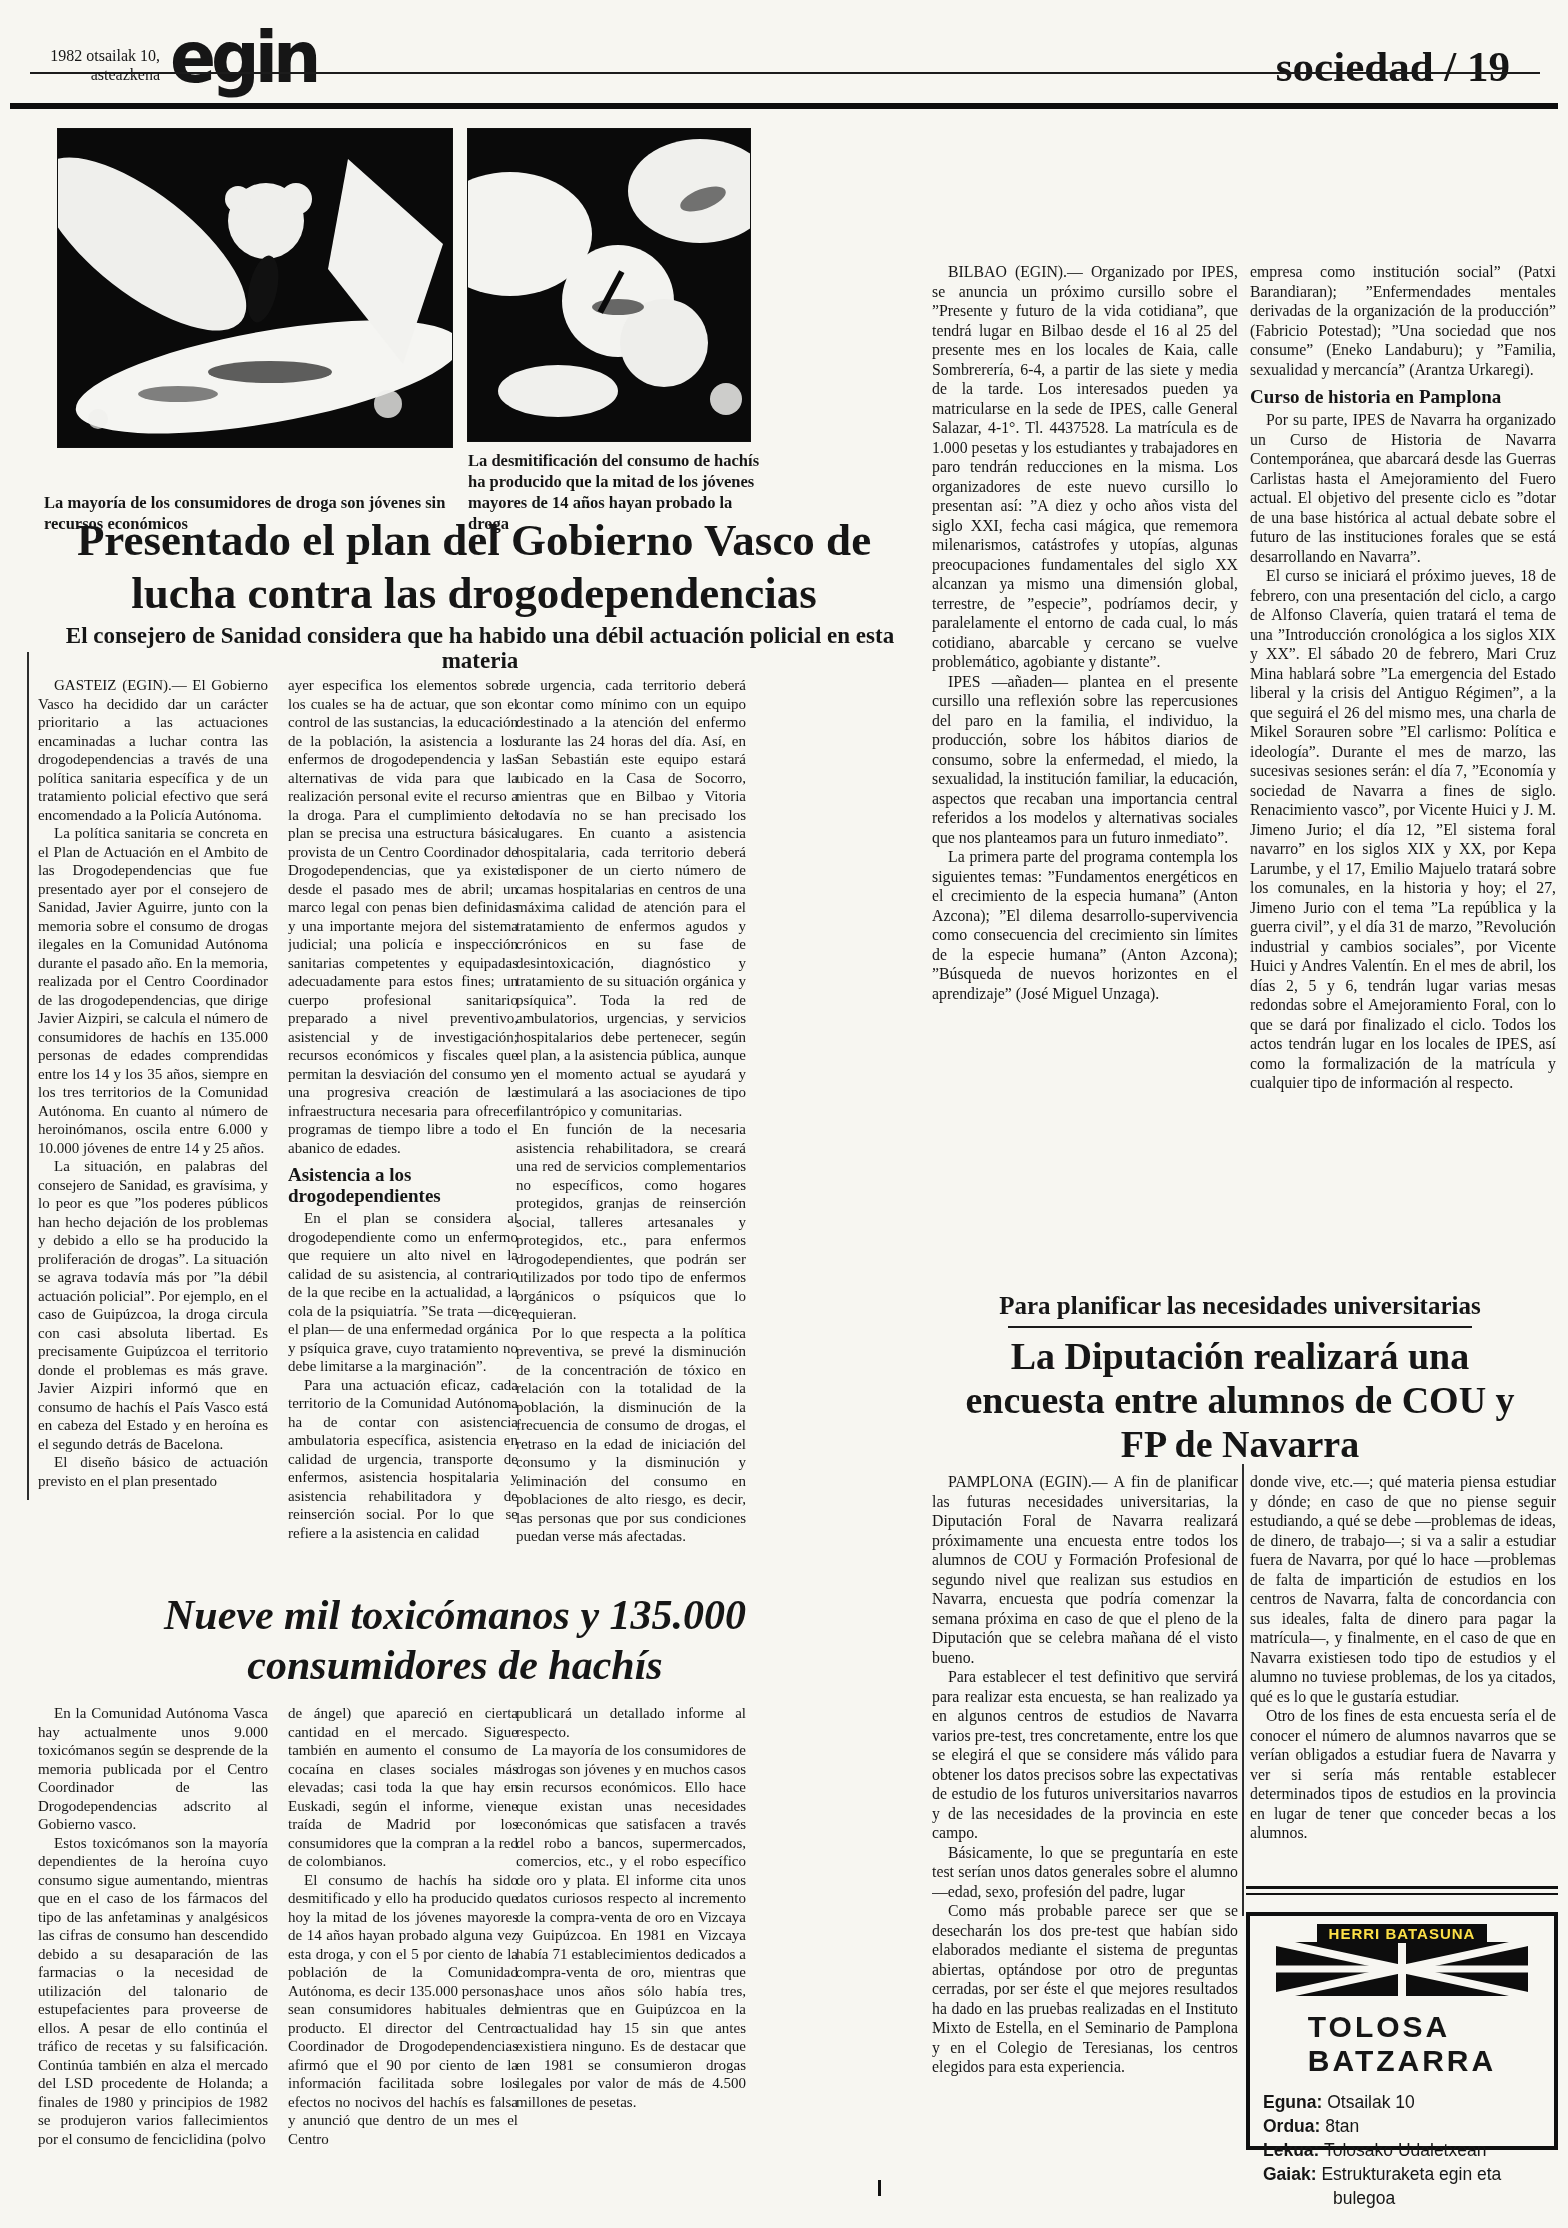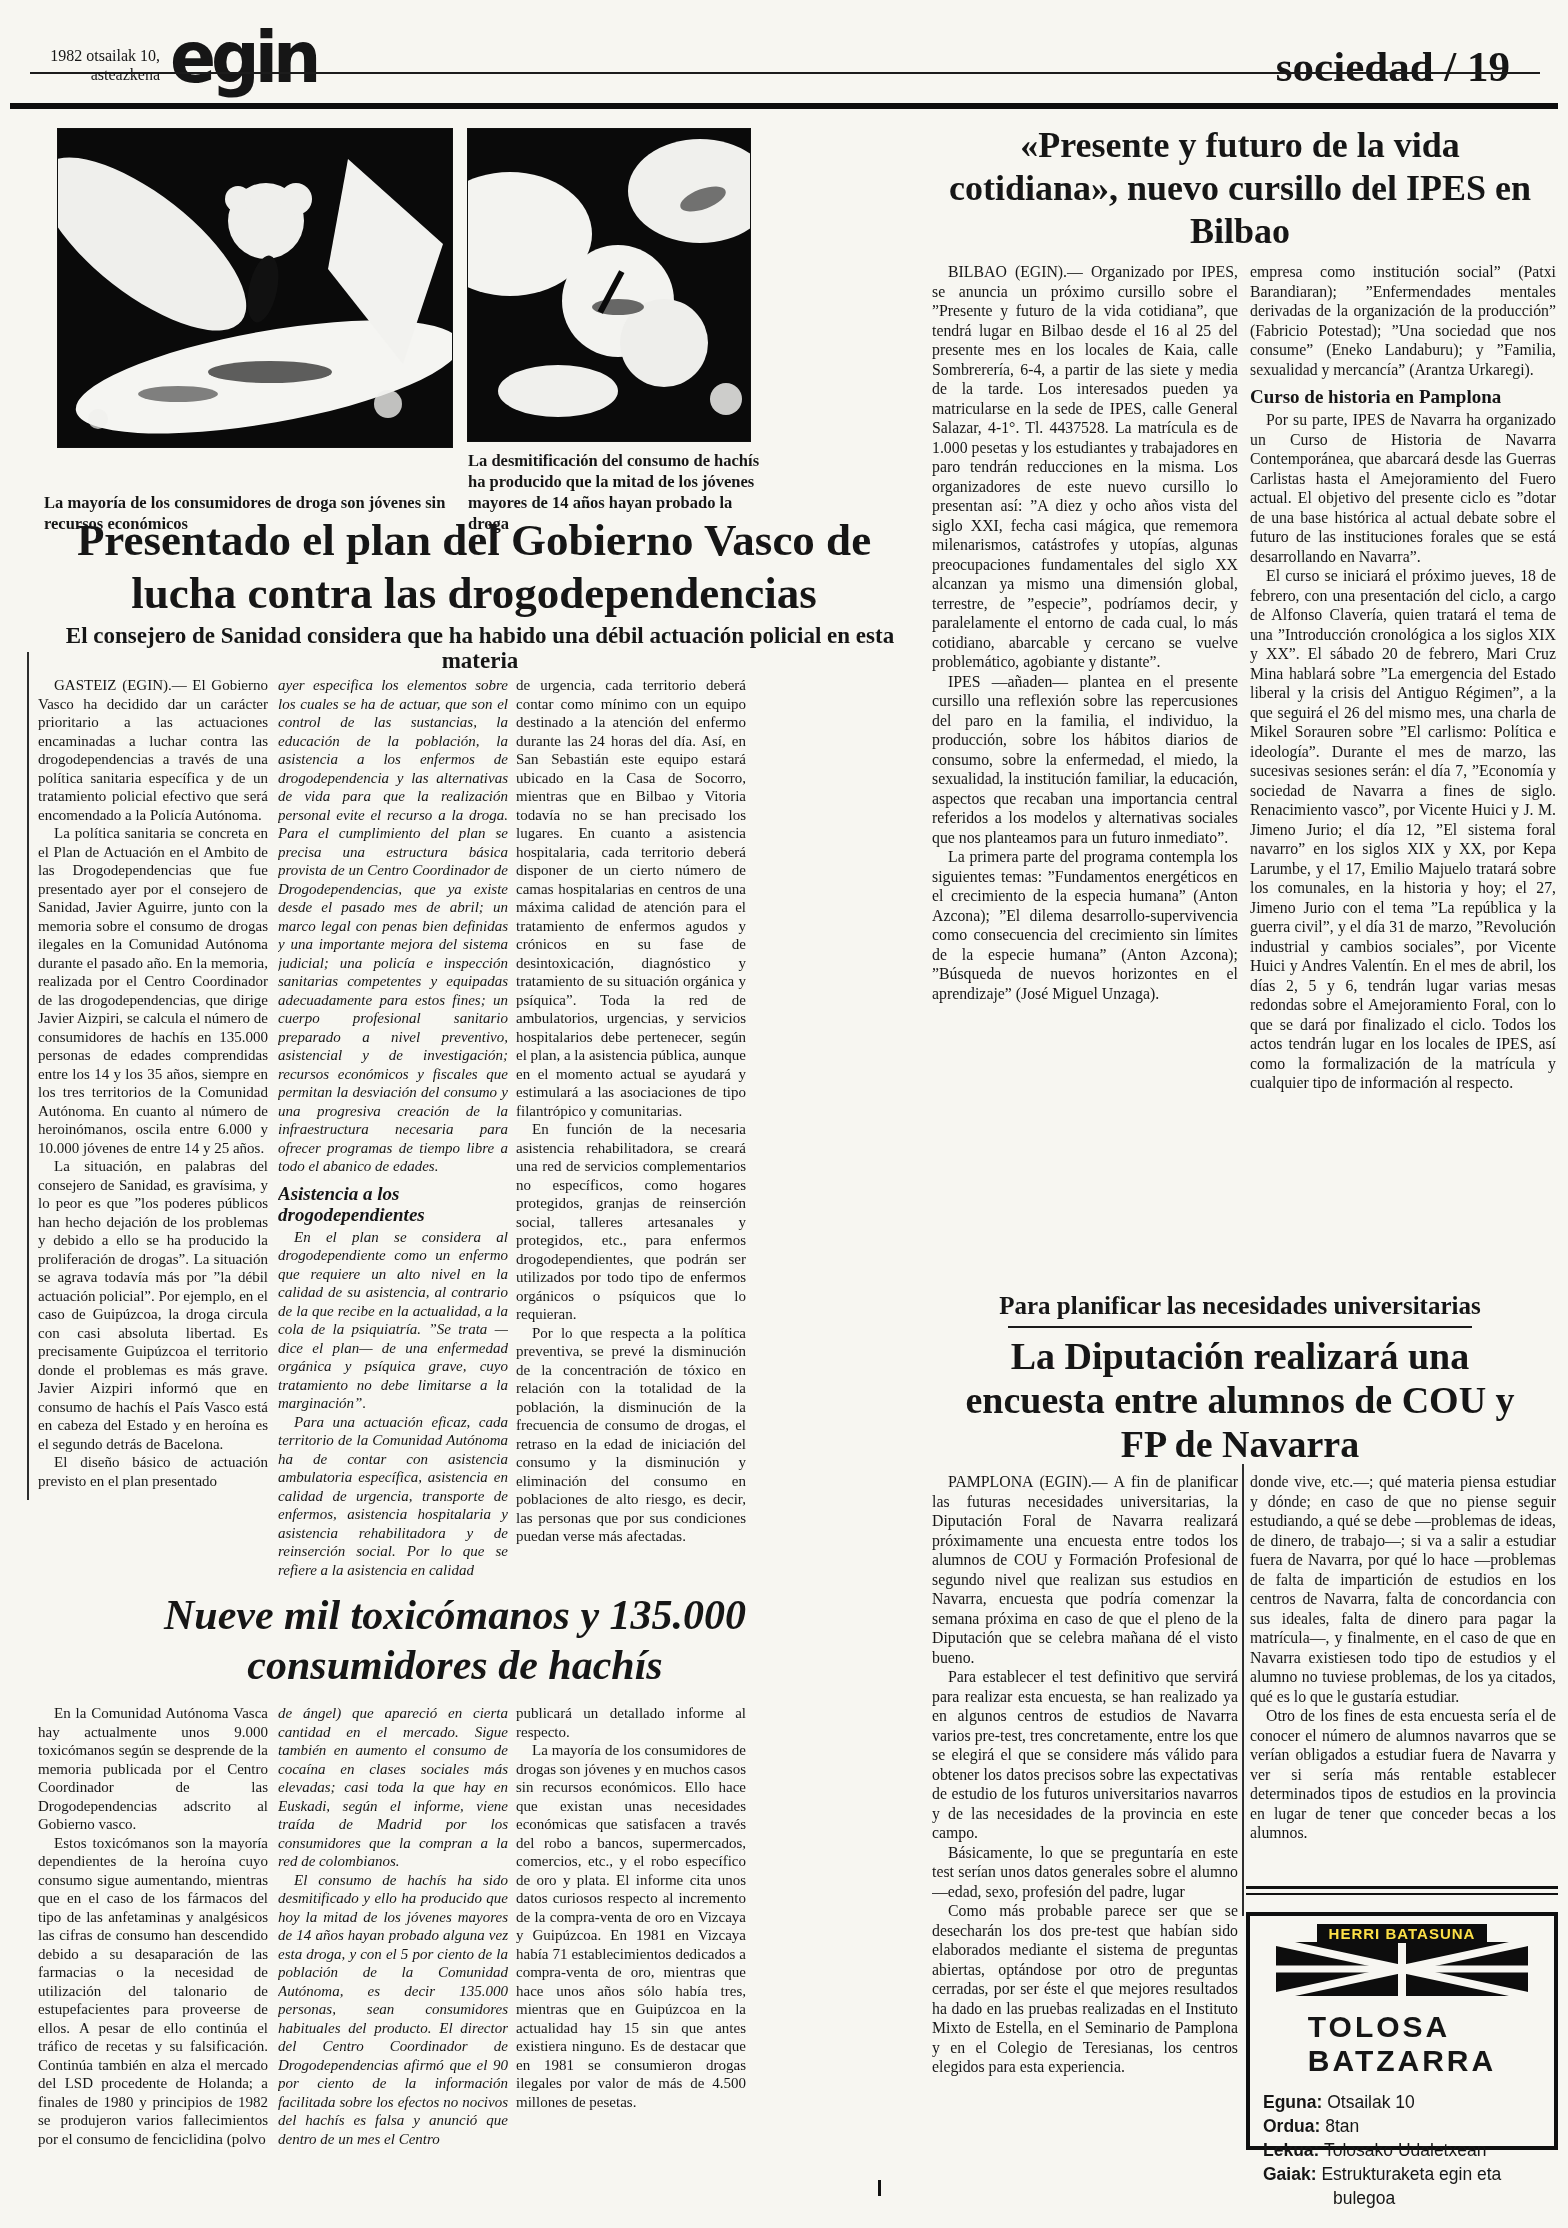--- a/index.html
+++ b/index.html
@@ -26,21 +26,21 @@
   .kicker{left:938px;top:1292px;width:604px;font-size:25px;font-weight:bold;text-align:center;}
   .kicker-rule{left:1008px;top:1326px;width:464px;height:2px;background:#1b1b1b;}
   .cou-headline{left:938px;top:1334px;width:604px;font-size:38px;line-height:44px;}
   
   .col{font-size:15px;line-height:18.5px;text-align:justify;overflow:hidden;hyphens:auto;}
   .col p{margin:0;text-indent:16px;}
   .cont p:first-child{text-indent:0;}
   .col h3{margin:7px 0 3px 0;font-size:19px;line-height:21px;text-indent:0;text-align:left;}
   .colR{font-size:15.8px;line-height:19.5px;}
   .w230{width:230px;}  .w306{width:306px;}
-  .c1{left:38px;}  .c2{left:278px;font-style:italic;}  .c3{left:516px;}
+  .c1{left:38px;}  .c2{left:288px;}  .c3{left:516px;}
   .mainTop{top:676px;height:912px;}
   .toxTop{top:1704px;}
   .ipesTop{top:262px;height:1022px;}
   .couTop{top:1472px;}
   .r1{left:932px;}  .r2{left:1250px;}
   .vrule{background:#2e2e2e;}
   
   .double-a{left:1246px;top:1886px;width:312px;height:3px;background:#111;}
   .double-b{left:1246px;top:1893px;width:312px;height:2px;background:#111;}
   .ad{left:1246px;top:1912px;width:312px;height:238px;border:4px solid #0f0f0f;box-sizing:border-box;
@@ -136,21 +136,20 @@
     </div>
   <div class="abs col w230 c2 toxTop cont">
       <p>de ángel) que apareció en cierta cantidad en el mercado. Sigue también en aumento el consumo de cocaína en clases sociales más elevadas; casi toda la que hay en Euskadi, según el informe, viene traída de Madrid por los consumidores que la compran a la red de colombianos.</p>
       <p>El consumo de hachís ha sido desmitificado y ello ha producido que hoy la mitad de los jóvenes mayores de 14 años hayan probado alguna vez esta droga, y con el 5 por ciento de la población de la Comunidad Autónoma, es decir 135.000 personas, sean consumidores habituales del producto. El director del Centro Coordinador de Drogodependencias afirmó que el 90 por ciento de la información facilitada sobre los efectos no nocivos del hachís es falsa y anunció que dentro de un mes el Centro</p>
     </div>
   <div class="abs col w230 c3 toxTop cont">
       <p>publicará un detallado informe al respecto.</p>
       <p>La mayoría de los consumidores de drogas son jóvenes y en muchos casos sin recursos económicos. Ello hace que existan unas necesidades económicas que satisfacen a través del robo a bancos, supermercados, comercios, etc., y el robo específico de oro y plata. El informe cita unos datos curiosos respecto al incremento de la compra-venta de oro en Vizcaya y Guipúzcoa. En 1981 en Vizcaya había 71 establecimientos dedicados a compra-venta de oro, mientras que hace unos años sólo había tres, mientras que en Guipúzcoa en la actualidad hay 15 sin que antes existiera ninguno. Es de destacar que en 1981 se consumieron drogas ilegales por valor de más de 4.500 millones de pesetas.</p>
     </div>
 
-  <div class="abs hl ipes-headline">«Presente y futuro de la vida cotidiana», nuevo cursillo del IPES en Bilbao</div>
   <div class="abs col colR w306 r1 ipesTop">
       <p>BILBAO (EGIN).— Organizado por IPES, se anuncia un próximo cursillo sobre el ”Presente y futuro de la vida cotidiana”, que tendrá lugar en Bilbao desde el 16 al 25 del presente mes en los locales de Kaia, calle Sombrerería, 6-4, a partir de las siete y media de la tarde. Los interesados pueden ya matricularse en la sede de IPES, calle General Salazar, 4-1°. Tl. 4437528. La matrícula es de 1.000 pesetas y los estudiantes y trabajadores en paro tendrán reducciones en la misma. Los organizadores de este nuevo cursillo lo presentan así: ”A diez y ocho años vista del siglo XXI, fecha casi mágica, que rememora milenarismos, catástrofes y utopías, algunas preocupaciones fundamentales del siglo XX alcanzan ya mismo una dimensión global, terrestre, de ”especie”, podríamos decir, y paralelamente el entorno de cada cual, lo más cotidiano, abarcable y cercano se vuelve problemático, agobiante y distante”.</p>
       <p>IPES —añaden— plantea en el presente cursillo una reflexión sobre las repercusiones del paro en la familia, el individuo, la producción, sobre los hábitos diarios de consumo, sobre la enfermedad, el miedo, la sexualidad, la institución familiar, la educación, aspectos que recaban una importancia central referidos a los modelos y alternativas sociales que nos planteamos para un futuro inmediato”.</p>
       <p>La primera parte del programa contempla los siguientes temas: ”Fundamentos energéticos en el crecimiento de la especia humana” (Anton Azcona); ”El dilema desarrollo-supervivencia como consecuencia del crecimiento sin límites de la especie humana” (Anton Azcona); ”Búsqueda de nuevos horizontes en el aprendizaje” (José Miguel Unzaga).</p>
     </div>
   <div class="abs col colR w306 r2 ipesTop">
     <div class="cont">
         <p>empresa como institución social” (Patxi Barandiaran); ”Enfermendades mentales derivadas de la organización de la producción” (Fabricio Potestad); ”Una sociedad que nos consume” (Eneko Landaburu); y ”Familia, sexualidad y mercancía” (Arantza Urkaregi).</p>
       </div>
     <h3>Curso de historia en Pamplona</h3>

